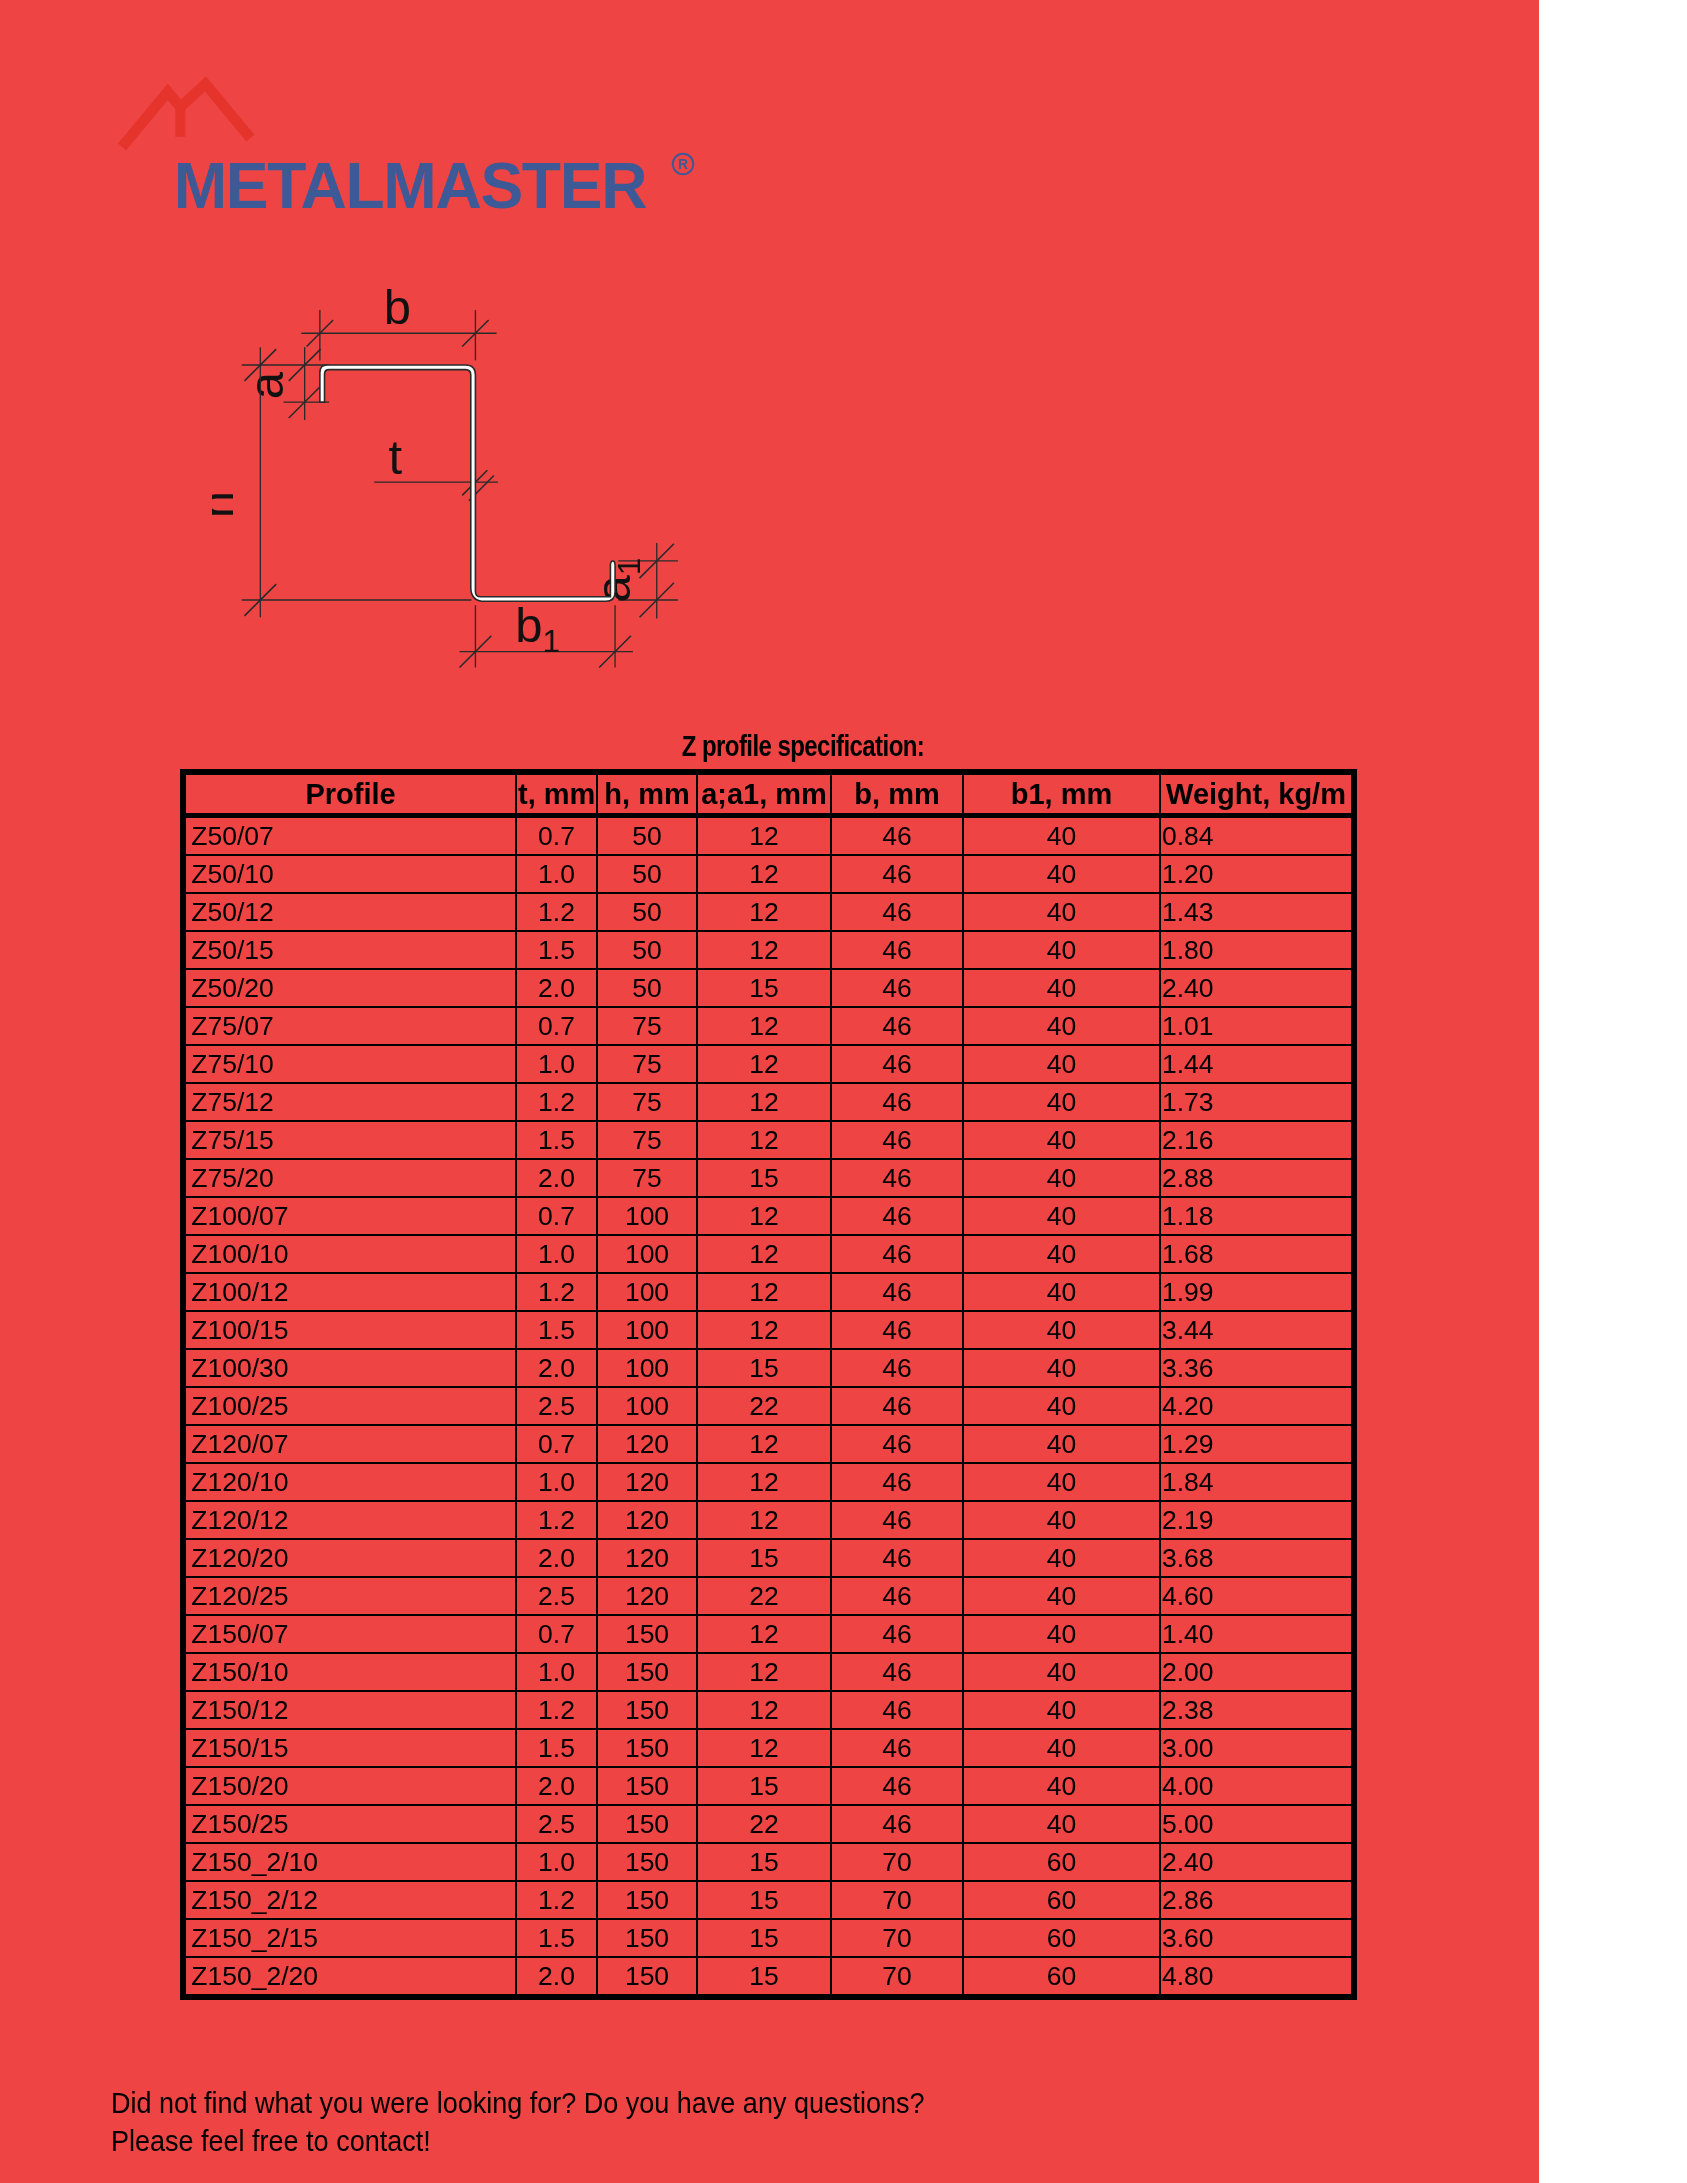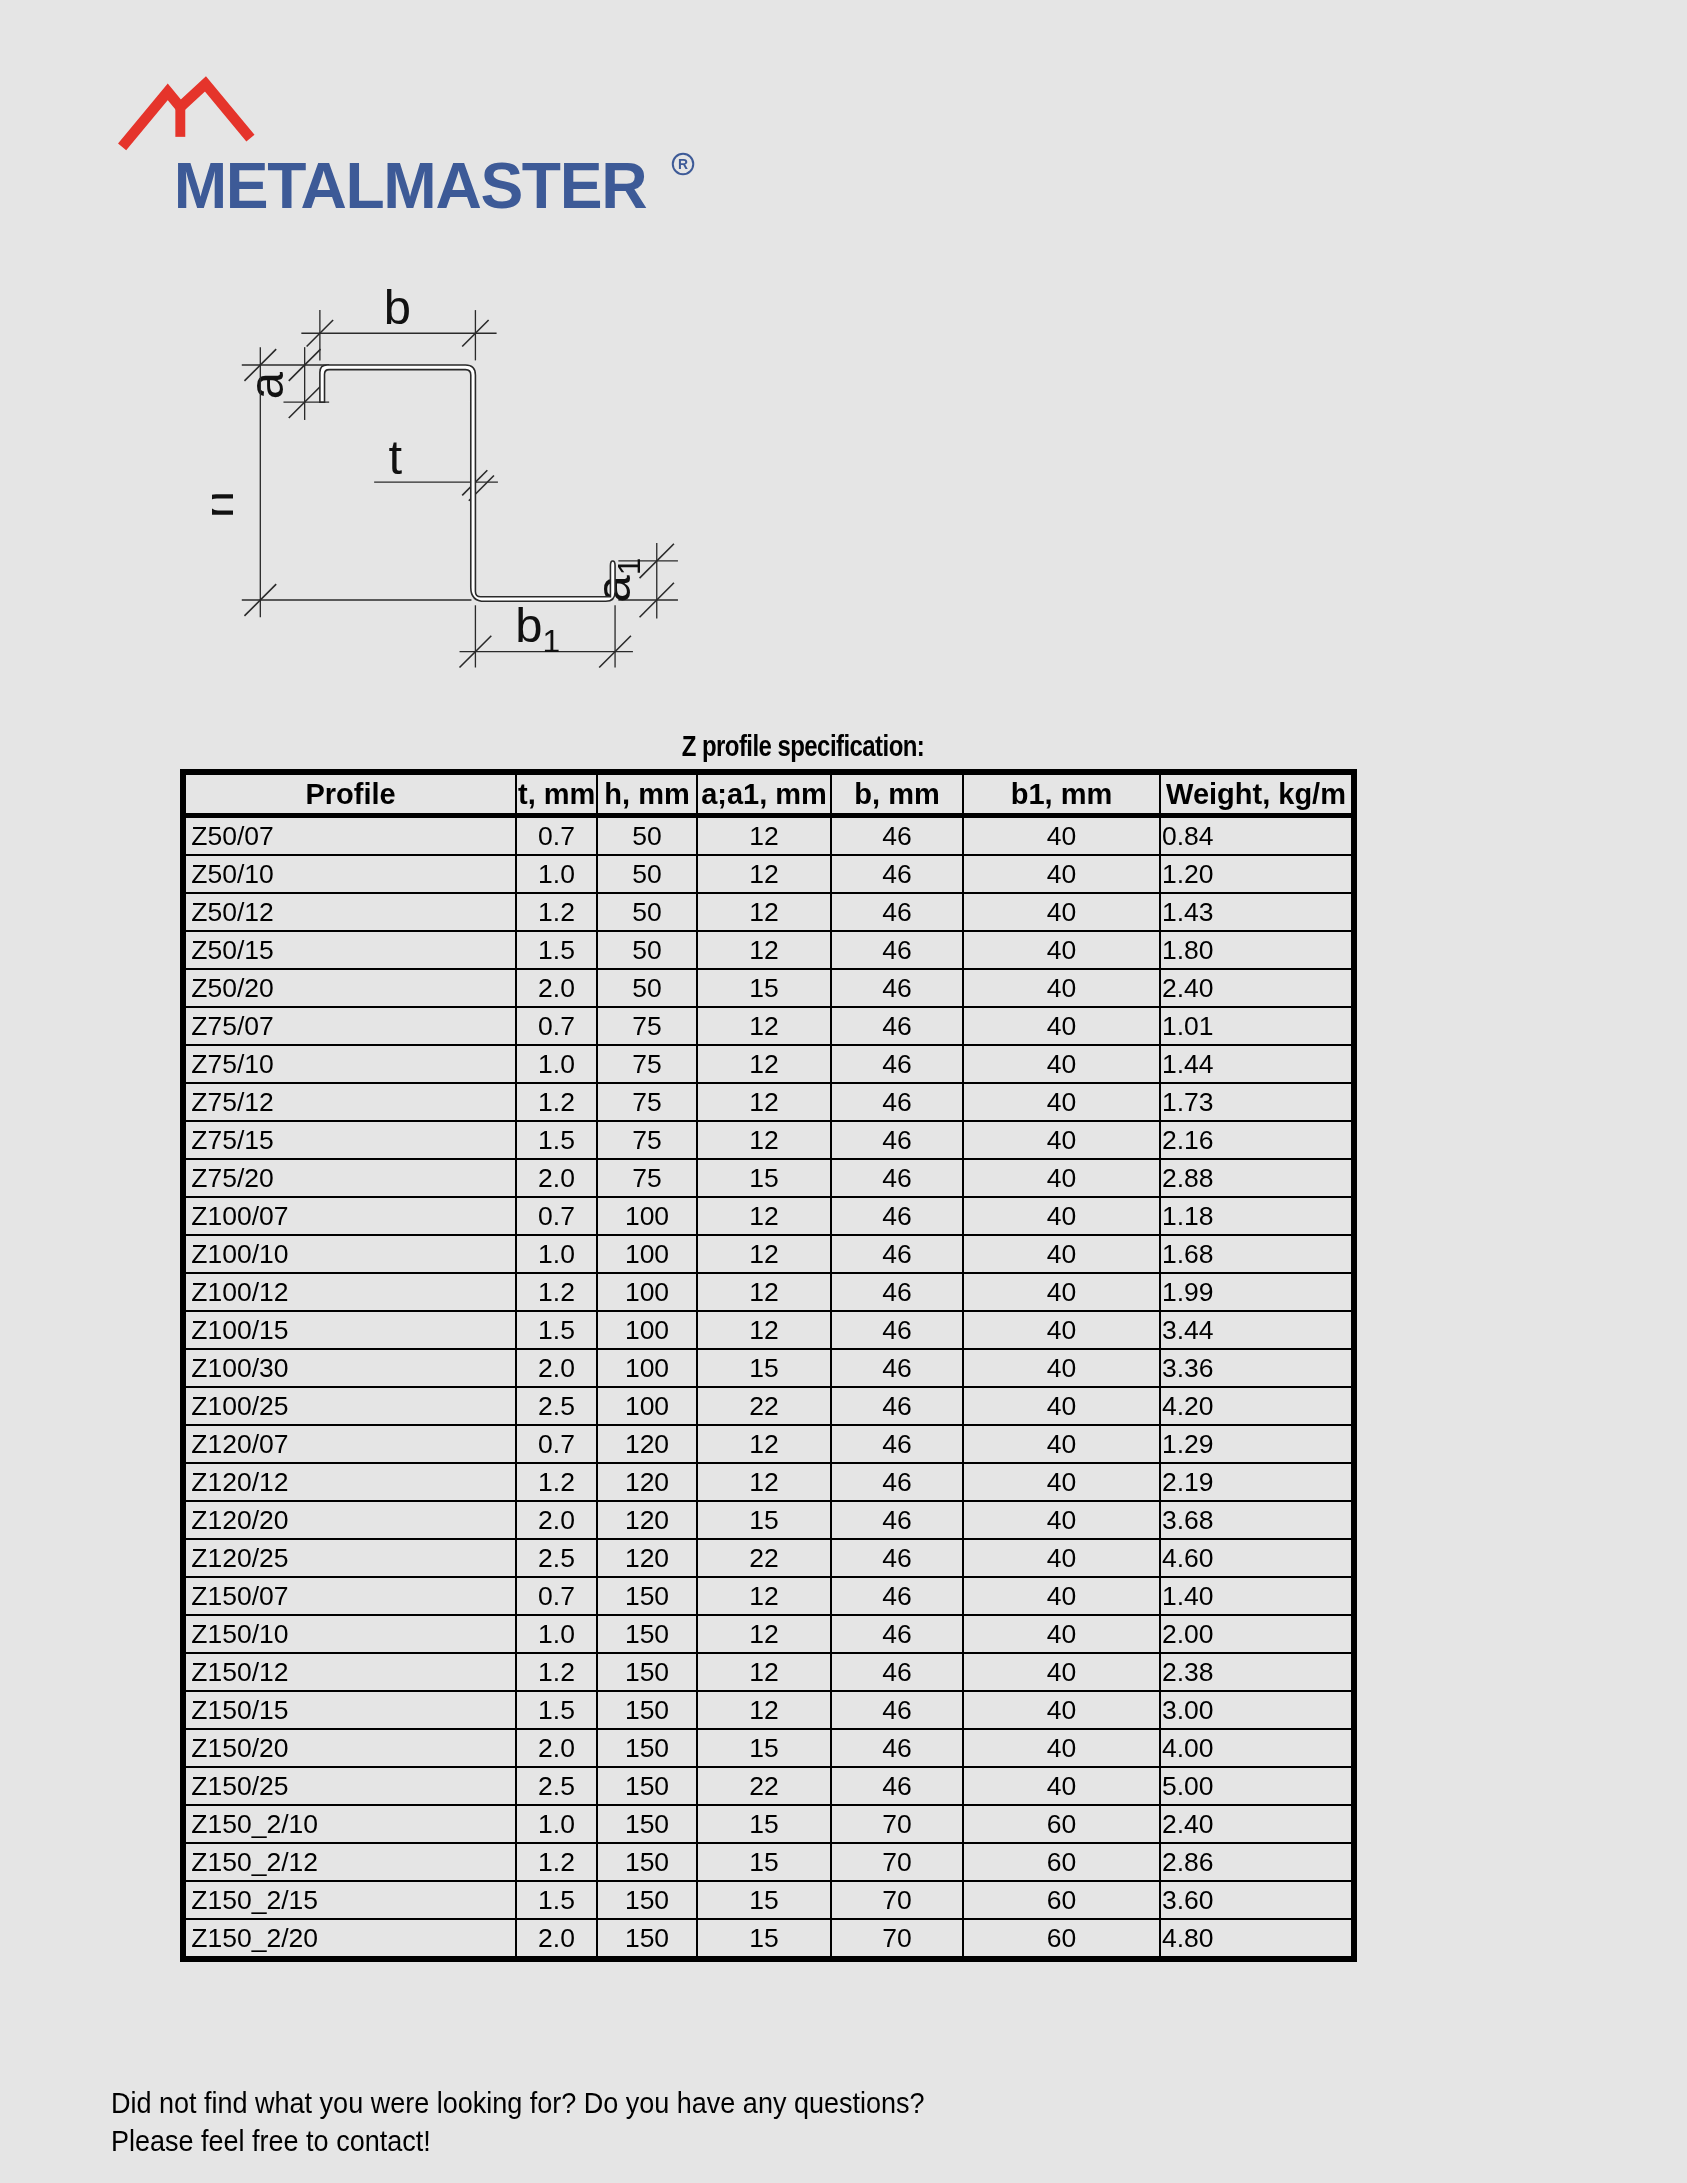--- a/index.html
+++ b/index.html
@@ -1,17 +1,17 @@
 <!DOCTYPE html>
 <html style="font-size:10.6px"><head>
 <meta charset="utf-8">
 <style>
   html,body { margin:0; padding:0; }
   .page {
-    position:relative; width:1687px; height:2183px; background:#e5e5e5;
+    position:relative; width:1539px; height:2183px; background:#ef4444;
     font-family:"Liberation Sans", sans-serif; color:#000; overflow:hidden;
   }
   
   .logo-svg { position:absolute; left:93px; top:60px; }
   .brand-text { font-family:"Liberation Sans", sans-serif; font-weight:bold; }
   
   .drawing-svg { position:absolute; left:212px; top:265px; }
   .dim-line   { stroke:#2a2a2a; stroke-width:2;   fill:none; }
   .dim-slash  { stroke:#2a2a2a; stroke-width:2.4; fill:none; }
   .profile-path { fill:#ffffff; stroke:#2a2a2a; stroke-width:2.4; }
@@ -302,20 +302,29 @@
         <tr>
           <td class="col0">Z120/07</td>
           <td class="col1">0.7</td>
           <td class="col2">120</td>
           <td class="col3">12</td>
           <td class="col4">46</td>
           <td class="col5">40</td>
           <td class="col6">1.29</td>
         </tr>
         <tr>
+          <td class="col0">Z120/10</td>
+          <td class="col1">1.0</td>
+          <td class="col2">120</td>
+          <td class="col3">12</td>
+          <td class="col4">46</td>
+          <td class="col5">40</td>
+          <td class="col6">1.84</td>
+        </tr>
+        <tr>
           <td class="col0">Z120/12</td>
           <td class="col1">1.2</td>
           <td class="col2">120</td>
           <td class="col3">12</td>
           <td class="col4">46</td>
           <td class="col5">40</td>
           <td class="col6">2.19</td>
         </tr>
         <tr>
           <td class="col0">Z120/20</td>

